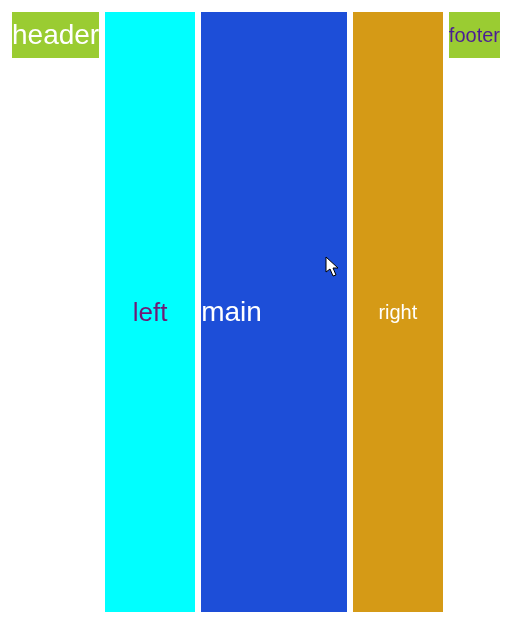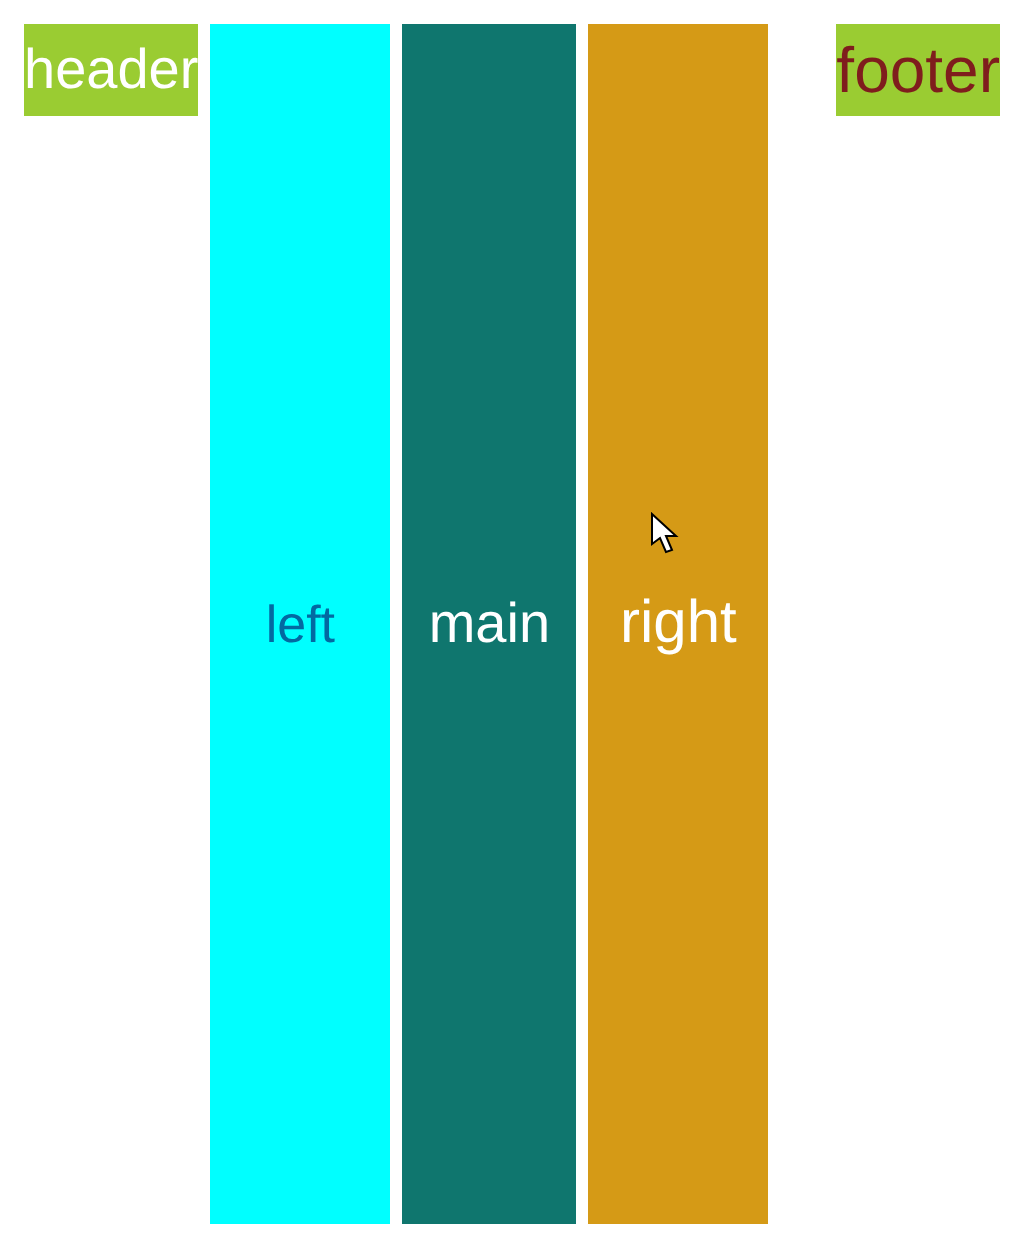--- a/index.html
+++ b/index.html
@@ -35,55 +35,53 @@
       display: flex;
       flex-direction: row;
       gap: 6px;
     }
     .left {
       background: #00ffff;
       width: 90px;
       display: flex;
       align-items: center;
       justify-content: center;
-      color: #0369a1;
+      color: #701a75;
       font-size: 26px;
       font-weight: 300;
     }
     .main {
-      background: #0f766e;
+      background: #1d4ed8;
       flex: 1;
       display: flex;
       align-items: center;
-      justify-content: center;
       color: #ffffff;
       font-size: 28px;
       font-weight: 300;
       position: relative;
     }
     .right {
       background: #d59a16;
       width: 90px;
       display: flex;
       align-items: center;
       justify-content: center;
       color: #ffffff;
-      font-size: 30px;
+      font-size: 20px;
       font-weight: 300;
     }
     .footer {
       background: #9acc32;
-      color: #7f1d1d;
+      color: #4c1d95;
       height: 46px;
       display: flex;
       align-items: center;
       justify-content: center;
-      font-size: 32px;
+      font-size: 20px;
       font-weight: 300;
-      margin-left: 28px;
     }
     .cursor {
       position: absolute;
       top: 244px;
       left: 124px;
       width: 16px;
       height: 22px;
       pointer-events: none;
     }
   </style>

